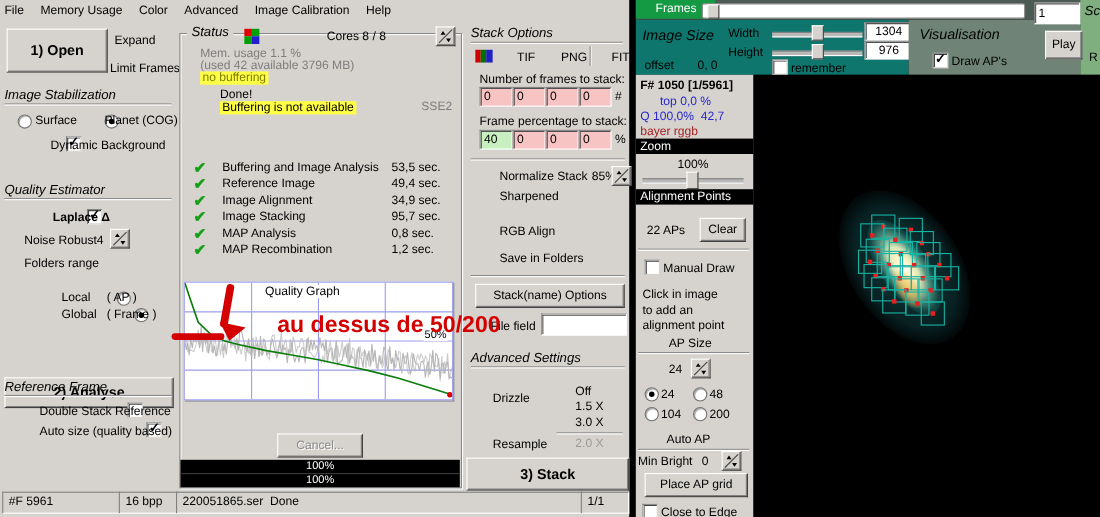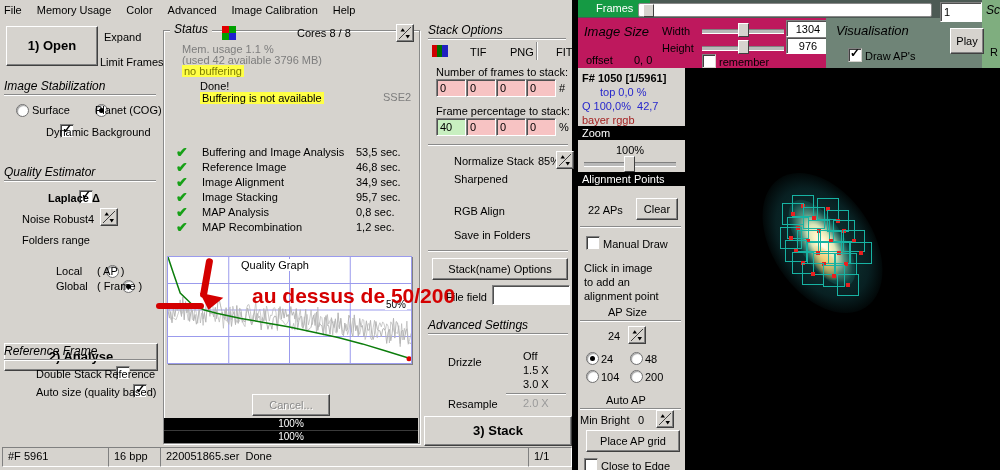--- a/index.html
+++ b/index.html
@@ -124,21 +124,21 @@
   
   <div class="abs" style="left:176px;top:146px;width:236px;">
     <div style="position:relative;height:15px;">
         <span class="checkmark abs" style="left:0;top:-2px;">✔</span>
         <span class="abs" style="left:26px;">Buffering and Image Analysis</span>
         <span class="abs" style="left:180px;">53,5 sec.</span>
       </div>
     <div style="position:relative;height:15px;">
         <span class="checkmark abs" style="left:0;top:-2px;">✔</span>
         <span class="abs" style="left:26px;">Reference Image</span>
-        <span class="abs" style="left:180px;">46,8 sec.</span>
+        <span class="abs" style="left:180px;">49,4 sec.</span>
       </div>
     <div style="position:relative;height:15px;">
         <span class="checkmark abs" style="left:0;top:-2px;">✔</span>
         <span class="abs" style="left:26px;">Image Alignment</span>
         <span class="abs" style="left:180px;">34,9 sec.</span>
       </div>
     <div style="position:relative;height:15px;">
         <span class="checkmark abs" style="left:0;top:-2px;">✔</span>
         <span class="abs" style="left:26px;">Image Stacking</span>
         <span class="abs" style="left:180px;">95,7 sec.</span>
@@ -267,21 +267,21 @@
   <div class="abs" style="left:60px;top:3px;width:292px;height:12px;background:#fff;border:1px solid #888;border-radius:2px;">
     <div class="slider-handle" style="position:absolute;left:4px;top:0;height:11px;"></div>
   </div>
   <input class="abs numin" style="left: 362px; top: 2px; width: 34px; height: 16px; background: rgb(255, 255, 255); z-index: 5;" value="1">
 
   <div class="abs" style="left:404px;top:0;width:18px;height:68px;background:#7fae7f;">
     <div class="it" style="position:absolute;left:4px;top:3px;">Sc</div>
     <div style="position:absolute;left:8px;top:46px;">R</div>
   </div>
 
-  <div class="abs" style="left:0;top:18px;width:248px;height:50px;background:#be185d;text-decoration:underline;">
+  <div class="abs" style="left:0;top:18px;width:248px;height:50px;background:#0f766e;text-decoration:underline;">
     <div class="it" style="position:absolute;left:6px;top:6px;font-size:13px;">Image Size</div>
     <span class="lbl" style="position:absolute;left:84px;top:7px;">Width</span>
     <div style="position:absolute;left:124px;top:11px;width:82px;" class="slider-track"></div>
     <div class="slider-handle" style="position:absolute;left:160px;top:5px;height:12px;"></div>
     <input class="numin" style="position: absolute; left: 208px; top: 2px; width: 36px; height: 13px; background: rgb(255, 255, 255); text-align: center;" value="1304">
     <span class="lbl" style="position:absolute;left:84px;top:24px;">Height</span>
     <div style="position:absolute;left:124px;top:28px;width:82px;" class="slider-track"></div>
     <div class="slider-handle" style="position:absolute;left:160px;top:22px;height:12px;"></div>
     <input class="numin" style="position: absolute; left: 208px; top: 19px; width: 36px; height: 13px; background: rgb(255, 255, 255); text-align: center;" value="976">
     <span class="lbl" style="position:absolute;left:8px;top:36px;">offset</span>

